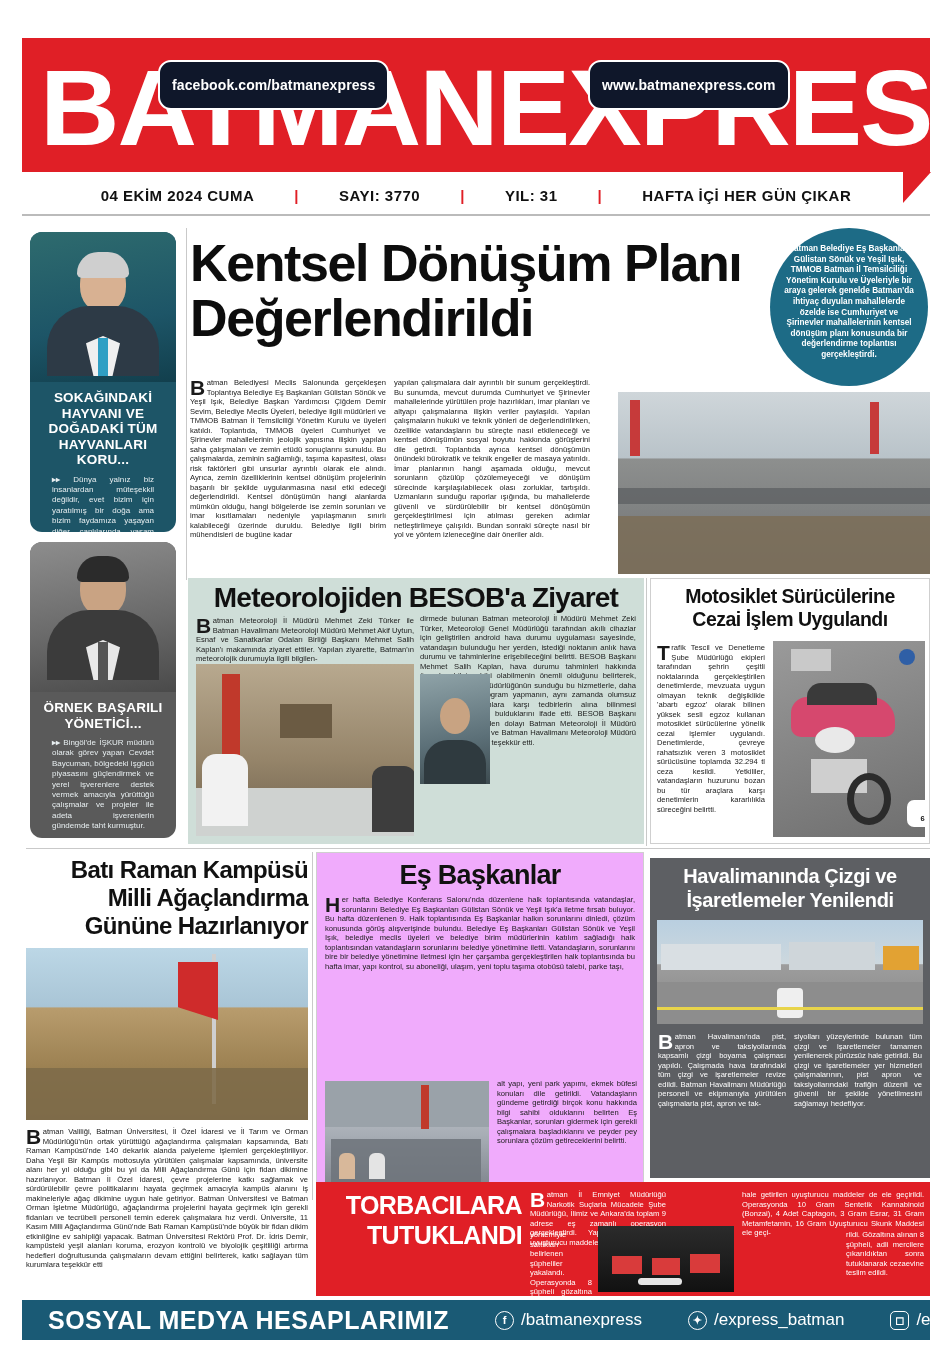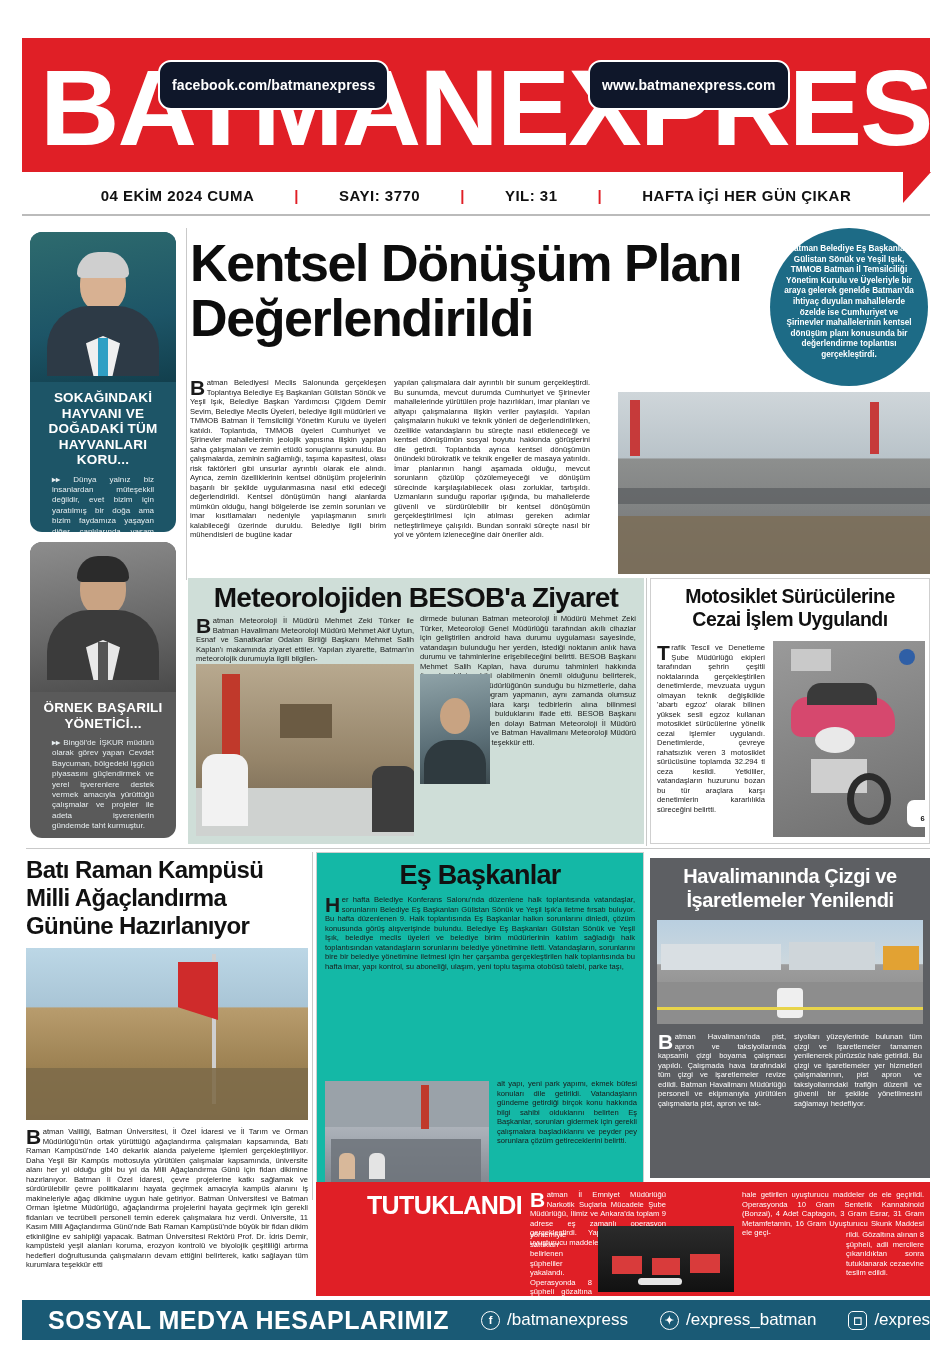--- a/index.html
+++ b/index.html
@@ -132,27 +132,27 @@
   .moto-c { position:absolute; left:6px; top:64px; width:108px; }
   .moto-photo { position:absolute; left:122px; top:62px; width:152px; height:196px; }
   .moto-bg { position:absolute; inset:0; background:linear-gradient(160deg,#9a9a9a 0%,#848484 50%,#6f6f6f 100%); }
   .moto-caption {
     position:absolute; left:134px; bottom:10px; width:128px; background:#fff; border-radius:7px;
     text-align:center; font-size:7.4px; line-height:9.4px; padding:4px 4px; color:#111; font-weight:600;
   }
 
   
   .box-bati { position:absolute; left:26px; top:856px; width:282px; height:440px; }
-  .bati-head { text-align:left; font-size:24px; line-height:28px; font-weight:bold; letter-spacing:-.6px; color:#111; font-family:"Liberation Sans Narrow","Liberation Sans",sans-serif;}
+  .bati-head { text-align:right; font-size:24px; line-height:28px; font-weight:bold; letter-spacing:-.6px; color:#111; font-family:"Liberation Sans Narrow","Liberation Sans",sans-serif;}
   .bati-photo { margin-top:8px; width:282px; height:172px; }
   .bati-bg { position:absolute; inset:0; background:linear-gradient(180deg,#bcd7e6 0%,#a9c5d6 34%,#b89c6d 35%,#9d8253 68%,#7d6a46 100%); }
   .bati-text { margin-top:7px; }
 
   
-  .box-es { position:absolute; left:316px; top:852px; width:328px; height:348px; border:1px solid #cfcfcf; background:#14b8a6; }
+  .box-es { position:absolute; left:316px; top:852px; width:328px; height:348px; border:1px solid #cfcfcf; background:#f0abfc; }
   .es-head { padding-top:6px; text-align:center; font-size:27px; line-height:32px; font-weight:bold; letter-spacing:-.7px; color:#111; font-family:"Liberation Sans Narrow","Liberation Sans",sans-serif;}
   .es-lede { padding:4px 8px 0; }
   .es-photo { position:absolute; left:8px; top:228px; width:164px; height:110px; }
   .es-bg { position:absolute; inset:0; background:linear-gradient(180deg,#c8ccd2 0%,#a8aeb6 48%,#7d838b 100%); }
   .es-c2 { position:absolute; left:180px; top:226px; width:140px; }
 
   
   .box-hav { position:absolute; left:650px; top:858px; width:280px; height:320px; background:#5d5f63; }
   .hav-head { padding:6px 8px 0; text-align:center; color:#fff; font-size:20px; line-height:24px; font-weight:bold; letter-spacing:-.4px; font-family:"Liberation Sans Narrow","Liberation Sans",sans-serif;}
   .hav-photo { position:absolute; left:7px; top:62px; width:266px; height:104px; }
@@ -171,21 +171,21 @@
   .torba-c1 { position:absolute; left:214px; top:8px; width:136px; }
   .torba-c2 { position:absolute; left:214px; top:48px; width:62px; }
   .torba-photo { position:absolute; left:282px; top:44px; width:136px; height:66px; }
   .torba-bg { position:absolute; inset:0; background:linear-gradient(180deg,#2b2b2b 0%,#1c1c1c 60%,#111 100%); }
   .torba-c3 { position:absolute; left:426px; top:8px; width:182px; }
   .torba-c4 { position:absolute; left:530px; top:48px; width:78px; }
 
   
   .footer {
     position:absolute; left:22px; top:1300px; width:908px; height:40px;
-    background:#1a5a75; display:flex; align-items:center; padding-left:26px; gap:0;
+    background:#1a5a75; display:flex; align-items:center; padding-left:26px; gap:14px;
   }
   .footer-title {
     color:#fff; font-weight:bold; font-size:25px; letter-spacing:.5px;
     font-family:"Liberation Sans Narrow","Liberation Sans",sans-serif;
     white-space:nowrap;
   }
   .social { display:flex; align-items:center; gap:7px; margin-left:32px; color:#fff;
     font-size:17px; font-family:"Liberation Sans Narrow","Liberation Sans",sans-serif; white-space:nowrap;}
   .social .ic {
     width:19px;height:19px;border:1.6px solid #fff;border-radius:50%;
@@ -351,20 +351,21 @@
       <div style="position:absolute;left:0;bottom:0;width:100%;height:42px;background:#8d8d8d"></div>
       <div style="position:absolute;left:120px;bottom:6px;width:26px;height:30px;background:#efefef;border-radius:4px"></div>
       <div style="position:absolute;left:0;bottom:14px;width:100%;height:3px;background:#e8d44a"></div>
     </div>
     <div class="hav-c1 bodytext dropcap white-text">Batman Havalimanı'nda pist, apron ve taksiyollarında kapsamlı çizgi boyama çalışması yapıldı. Çalışmada hava tarafındaki tüm çizgi ve işaretlemeler revize edildi. Batman Havalimanı Müdürlüğü personeli ve ekipmanıyla yürütülen çalışmalarla pist, apron ve tak-</div>
     <div class="hav-c2 bodytext white-text">siyolları yüzeylerinde bulunan tüm çizgi ve işaretlemeler tamamen yenilenerek pürüzsüz hale getirildi. Bu çizgi ve işaretlemeler yer hizmetleri çalışmalarının, pist apron ve taksiyollarındaki trafiğin düzenli ve güvenli bir şekilde yönetilmesini sağlamayı hedefliyor.</div>
   </div>
 
   <div class="box-torba">
     <div class="torba-head">
+      <div>TORBACILARA</div>
       <div>TUTUKLANDI</div>
     </div>
     <div class="torba-c1 bodytext dropcap white-text">Batman İl Emniyet Müdürlüğü Narkotik Suçlarla Mücadele Şube Müdürlüğü, İlimiz ve Ankara'da toplam 9 adrese eş zamanlı operasyon gerçekleştirdi. Yapılan baskınlarda, uyuşturucu maddeleri torbacılık</div>
     <div class="torba-c2 bodytext white-text">yöntemiyle sattıkları belirlenen şüpheliler yakalandı. Operasyonda 8 şüpheli gözaltına alınırken, satışa hazır</div>
     <div class="photo torba-photo">
       <div class="torba-bg"></div>
       <div style="position:absolute;left:14px;top:30px;width:30px;height:18px;background:#d93b3b"></div>
       <div style="position:absolute;left:54px;top:32px;width:28px;height:17px;background:#d93b3b"></div>
       <div style="position:absolute;left:92px;top:28px;width:30px;height:19px;background:#d93b3b"></div>
       <div style="position:absolute;left:40px;top:52px;width:44px;height:7px;background:#e6e6e6;border-radius:4px"></div>

